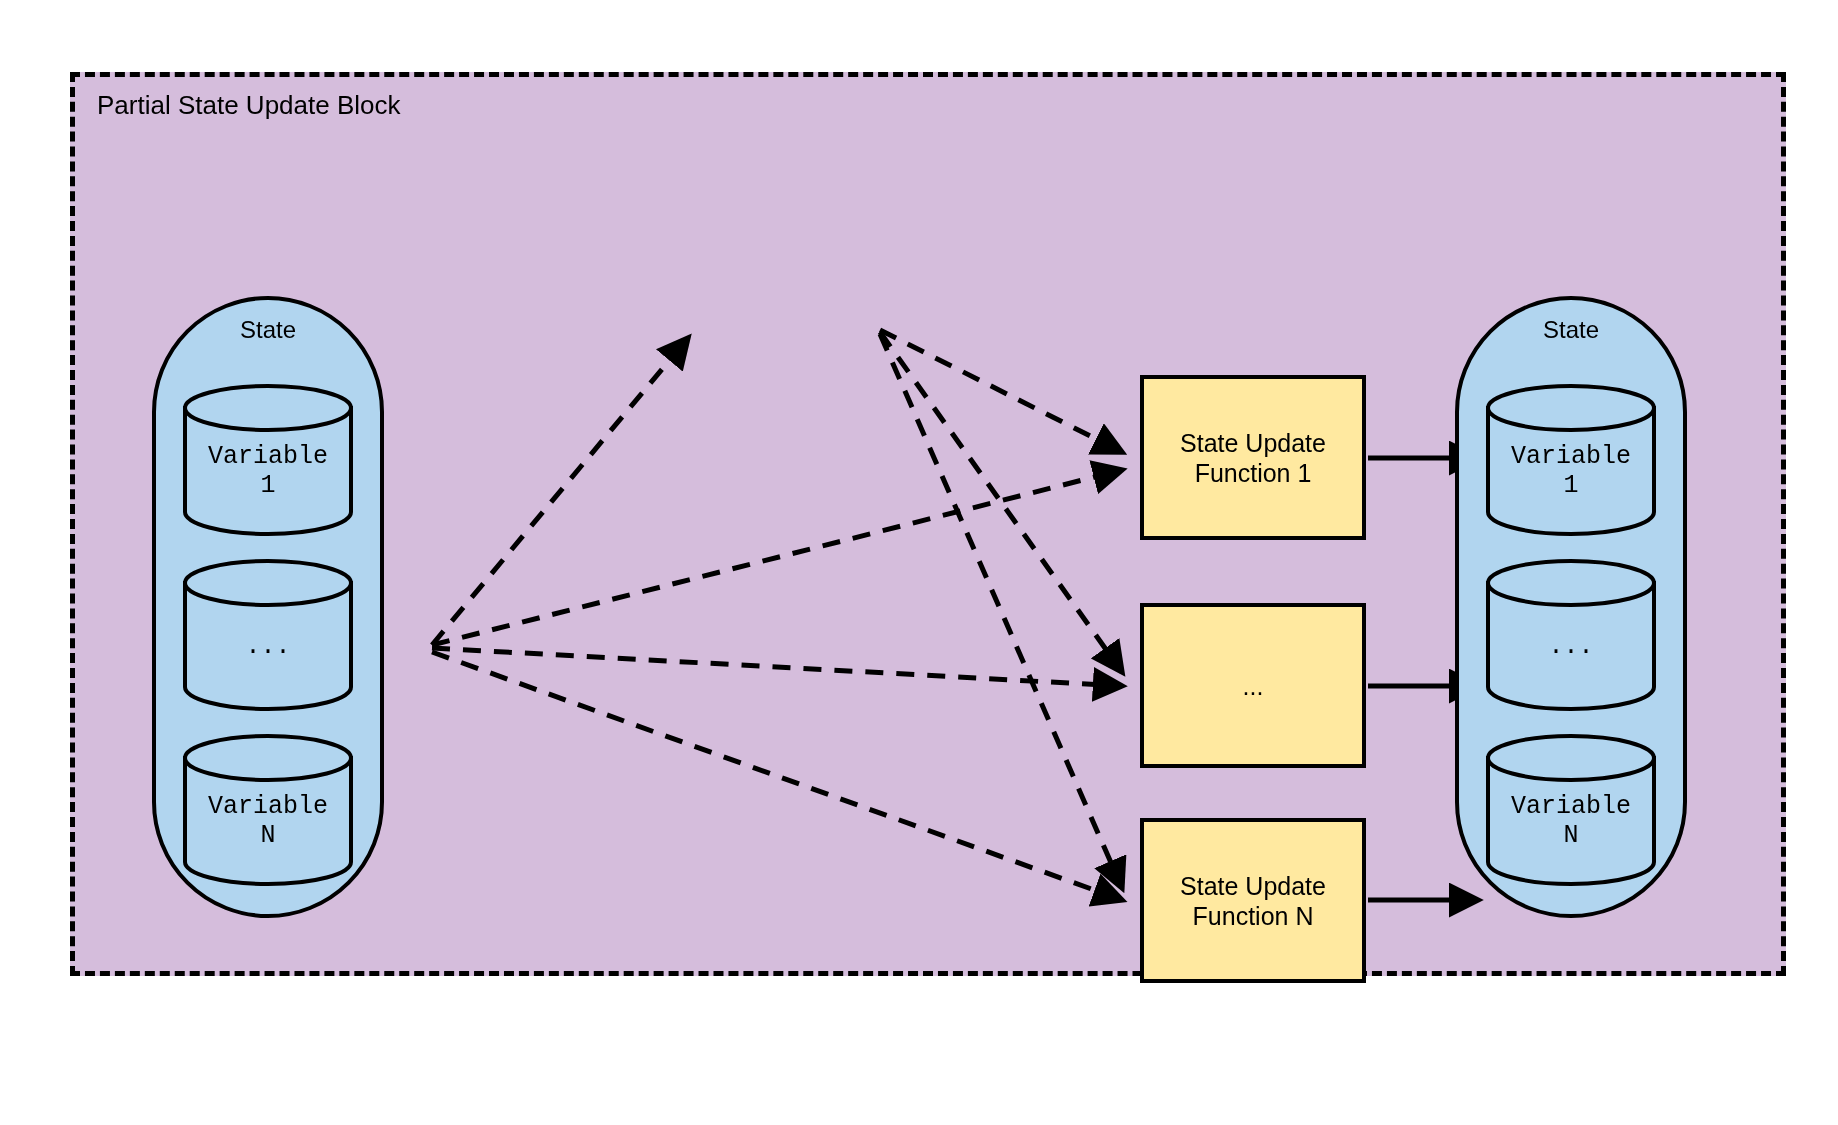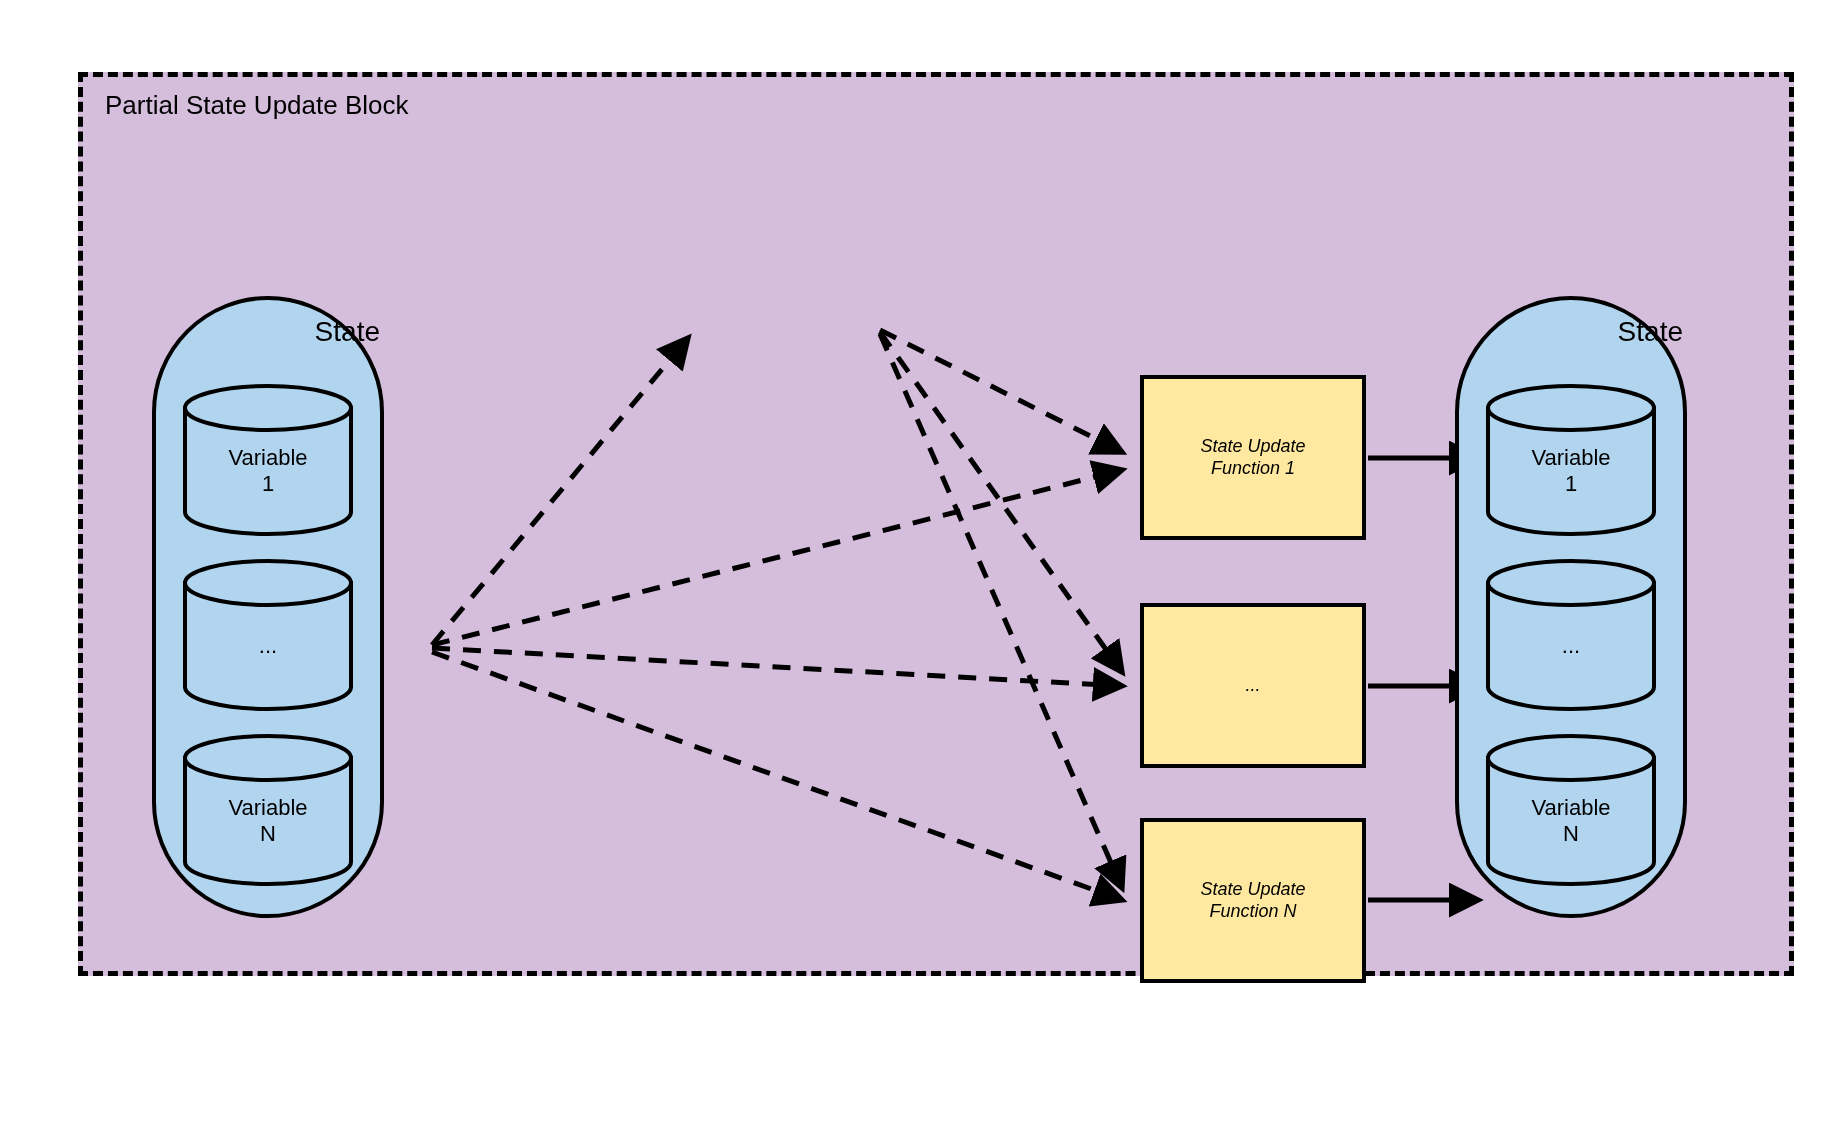--- a/index.html
+++ b/index.html
@@ -21,21 +21,20 @@
   
   #block {
     position: absolute;
     left: 70px;
     top: 72px;
     width: 1716px;
     height: 904px;
     background: #d5bddc;
     border: 5px dashed #000000;
     box-sizing: border-box;
-    margin-left: 8px;
   }
   #block-title {
     position: absolute;
     left: 22px;
     top: 13px;
     font-size: 26px;
     color: #000000;
     white-space: nowrap;
   }
 
@@ -59,22 +58,22 @@
     border-radius: 116px;
     box-sizing: border-box;
   }
   #state-left  { left: 152px; top: 296px; }
   #state-right { left: 1455px; top: 296px; }
   .state-label {
     position: absolute;
     top: 16px;
     left: 0;
     width: 100%;
-    text-align: right;
-    font-size: 28px;
+    text-align: center;
+    font-size: 24px;
     color: #000000;
   }
 
   
   .cyl {
     position: absolute;
     width: 172px;
     height: 160px;
     left: 26px;
   }
@@ -87,25 +86,26 @@
     left: 0;
     top: 0;
     width: 172px;
     height: 160px;
     display: flex;
     flex-direction: column;
     align-items: center;
     justify-content: center;
     padding-top: 22px;
     box-sizing: border-box;
-    font-size: 22px;
+    font-size: 25px;
     line-height: 1.16;
     color: #000000;
     text-align: center;
     white-space: pre-line;
+    font-family: Liberation Mono, monospace;
   }
 
   
   #policy {
     position: absolute;
     left: 703px;
     top: 255px;
     width: 168px;
     height: 148px;
   }
@@ -125,25 +125,24 @@
     left: 1140px;
     width: 226px;
     height: 165px;
     background: #ffe9a0;
     border: 4px solid #000000;
     box-sizing: border-box;
     display: flex;
     align-items: center;
     justify-content: center;
     text-align: center;
-    font-size: 18px;
+    font-size: 25px;
     line-height: 1.2;
     color: #000000;
     white-space: pre-line;
-    font-style: italic;
   }
   #fn-1 { top: 375px; }
   #fn-2 { top: 603px; }
   #fn-3 { top: 818px; }
 </style>
 </head>
 <body>
 
 <div id="stage">
 

